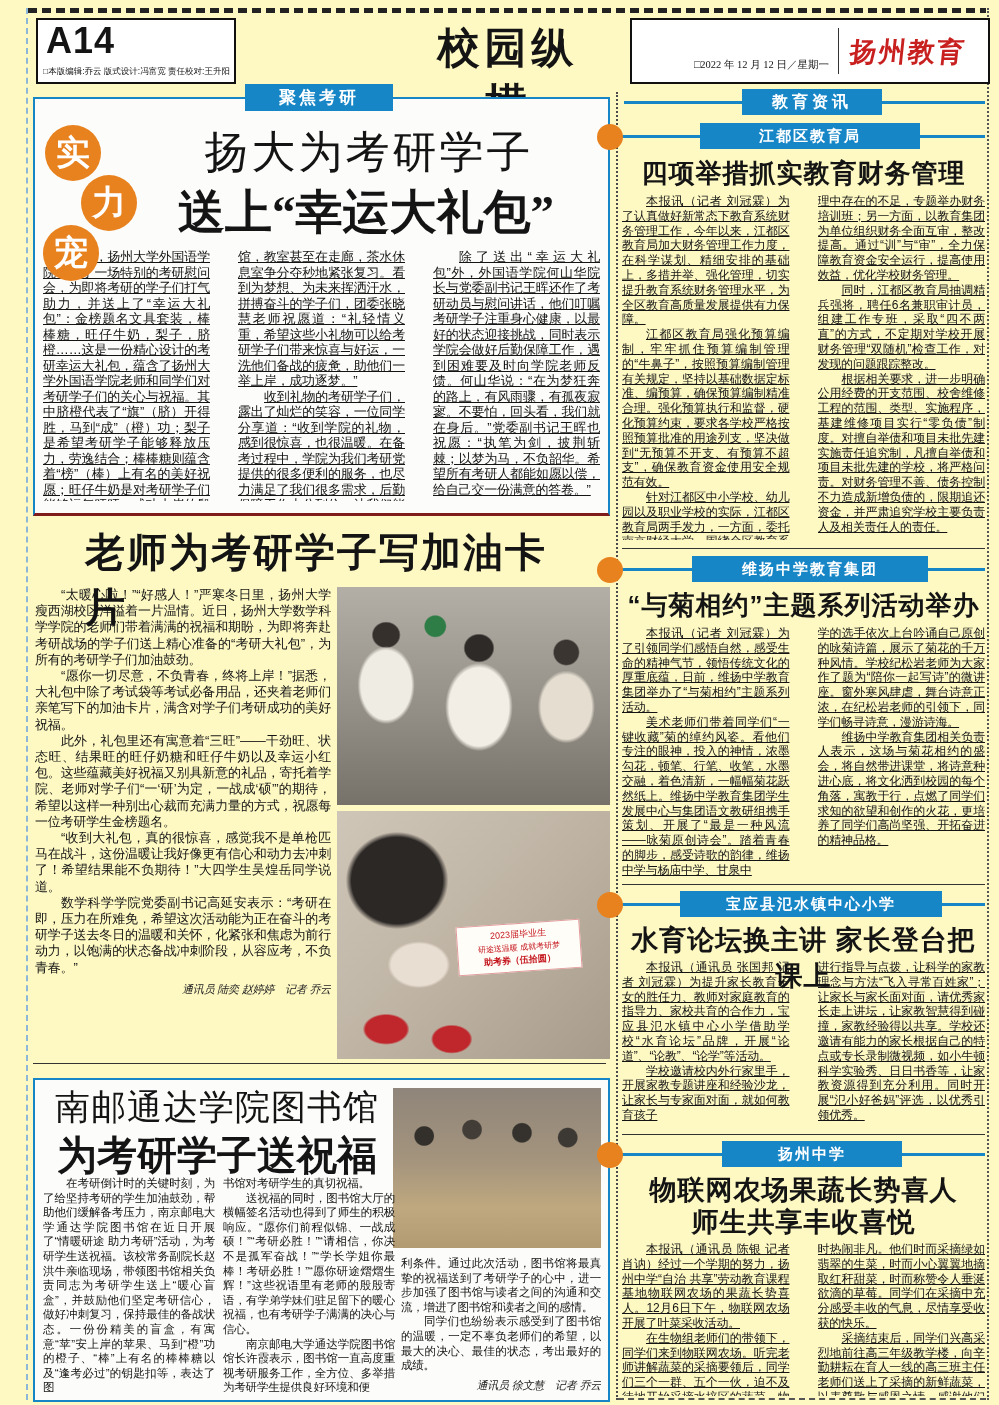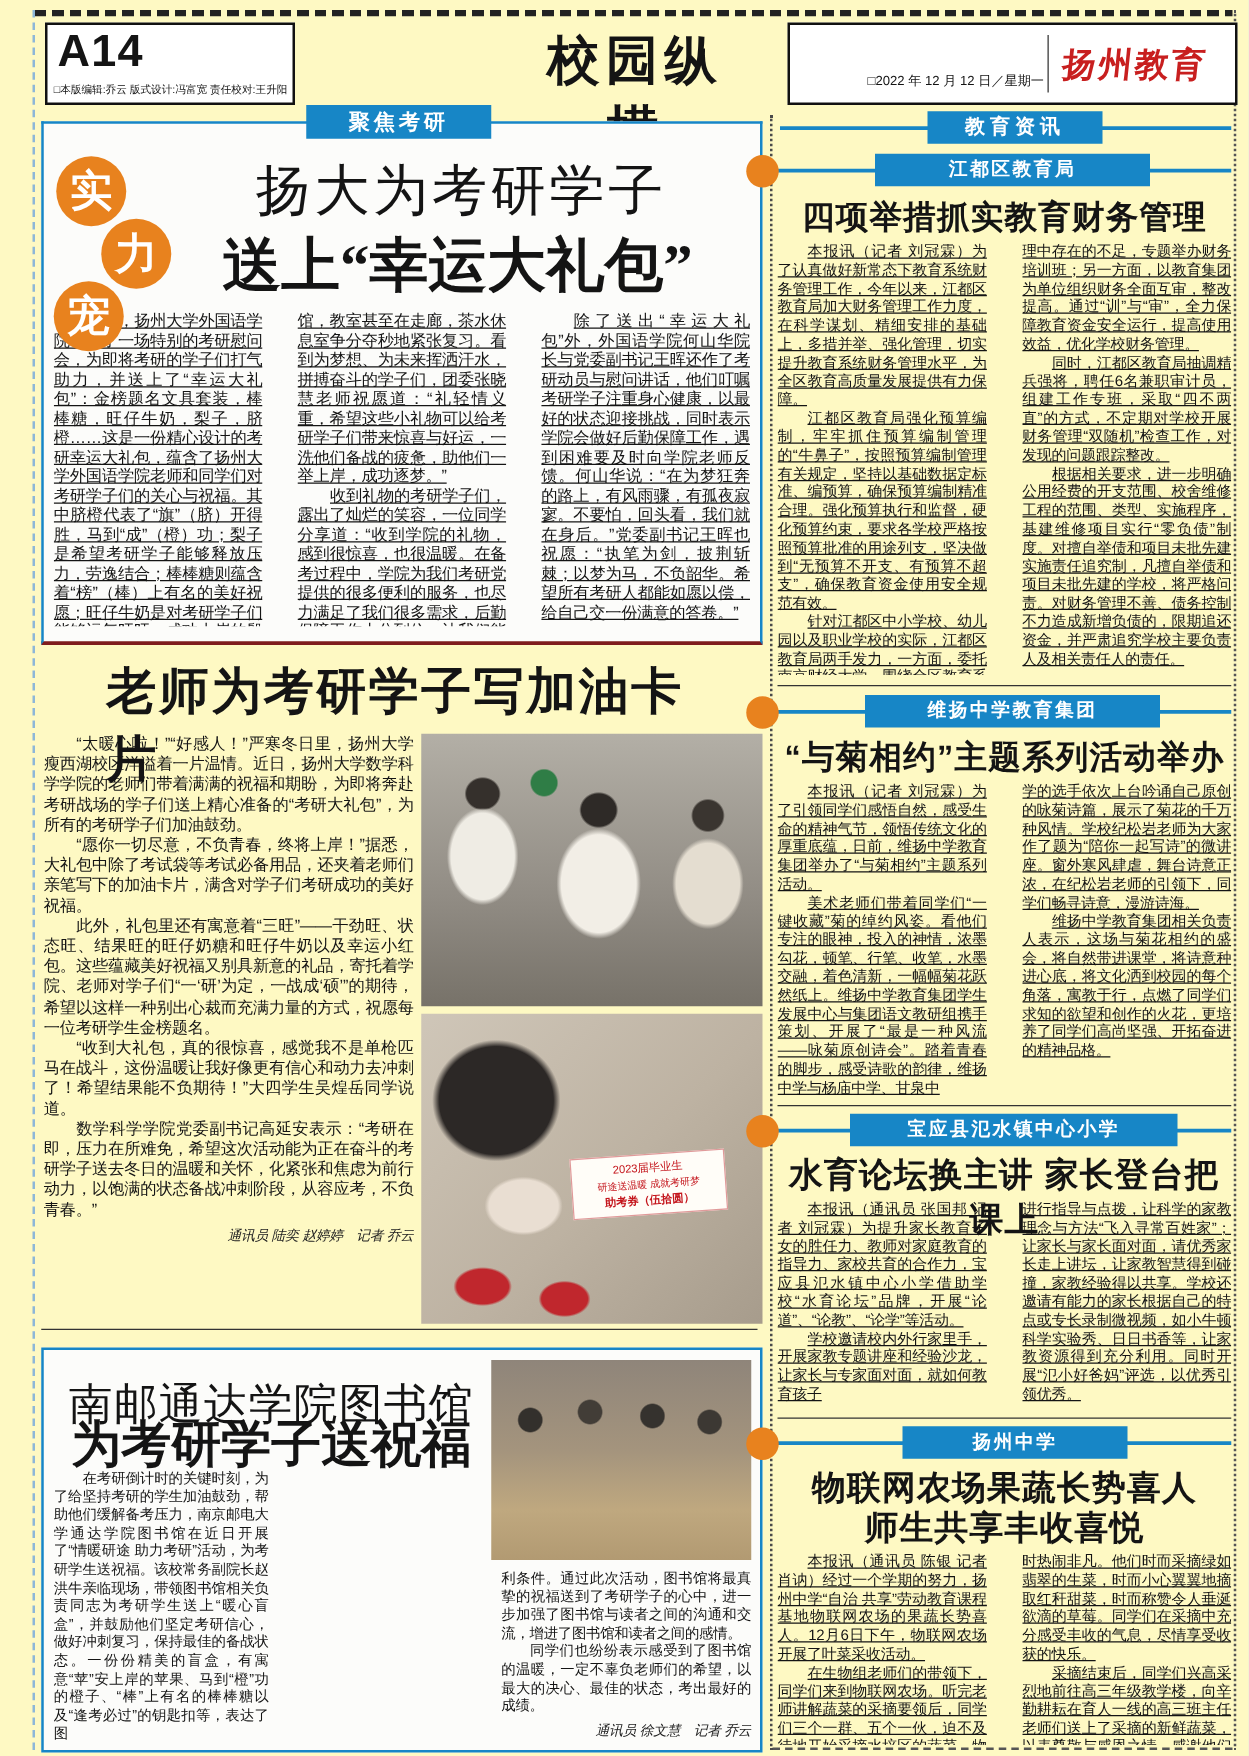--- a/index.html
+++ b/index.html
@@ -12,21 +12,21 @@
   .rule-left{left:26px;top:8px;height:1392px;border-left:2px dashed #8db7d8;}
   .rule-right{left:987px;top:8px;height:1392px;border-left:2px dotted #555;}
   .rule-bottom{left:618px;top:1398px;width:368px;border-top:2px dashed #555;}
   .divider-v{left:616px;top:92px;height:1308px;border-left:2px dotted #4a4a4a;}
   
   .hbox{border:2px solid #111;background:#fff;}
   .a14{font-size:36px;font-weight:600;letter-spacing:1px;}
   .credits{font-size:8.5px;white-space:nowrap;color:#111;}
   .sec-title{font-family:"Liberation Serif",serif;font-size:42px;font-weight:bold;letter-spacing:5px;}
   .sec-sub{font-size:10px;font-weight:bold;letter-spacing:2.5px;color:#8a8a8a;}
-  .date{font-size:10.5px;}
+  .date{font-size:10.5px;font-family:Liberation Serif, serif;}
   .brand{font-family:"Liberation Serif",serif;font-size:27px;font-weight:bold;color:#c81f1f;
          transform:skewX(-6deg);letter-spacing:2px;}
   .hdiv{border-left:1.5px solid #333;height:46px;}
   
   .tab{background:#1786c6;color:#fff;font-weight:bold;text-align:center;z-index:3;}
   .blue-line{background:#1786c6;z-index:1;}
   .dot{width:26px;height:26px;border-radius:50%;background:#e8821e;z-index:2;}
   
   .bluebox{border:2px solid #1786c6;background:#fcfcfa;}
   .circle{border-radius:50%;background:#e8821e;color:#fff;display:flex;align-items:center;justify-content:center;
@@ -135,25 +135,30 @@
     <div class="abs photo photo2" style="left:304px;top:294px;width:273px;height:248px;">
       <div class="abs redcard" style="left:120px;top:112px;width:118px;">
         <div style="font-size:9px;">2023届毕业生</div>
         <div style="font-size:8px;">研途送温暖 成就考研梦</div>
         <div style="font-size:9px;font-weight:bold;">助考券（伍拾圆）</div>
       </div>
     </div>
   </div>
 
   <div class="abs bluebox" style="left:33px;top:1078px;width:573px;height:320px;">
-    <div class="abs t-light" style="left:6px;top:20px;width:352px;font-size:35px;letter-spacing:1px;">南邮通达学院图书馆</div>
+    <div class="abs t-light" style="left:6px;top:4px;width:352px;font-size:35px;letter-spacing:1px;">南邮通达学院图书馆</div>
     <div class="abs t-bold" style="left:6px;top:48px;width:352px;font-size:40px;">为考研学子送祝福</div>
     <div class="abs photo photo3" style="left:358px;top:8px;width:208px;height:160px;"></div>
     <div class="abs bodycol art3-body" style="left:8px;top:96px;width:172px;height:216px;">
       <p>在考研倒计时的关键时刻，为了给坚持考研的学生加油鼓劲，帮助他们缓解备考压力，南京邮电大学通达学院图书馆在近日开展了“情暖研途 助力考研”活动，为考研学生送祝福。该校常务副院长赵洪牛亲临现场，带领图书馆相关负责同志为考研学生送上“暖心盲盒”，并鼓励他们坚定考研信心，做好冲刺复习，保持最佳的备战状态。一份份精美的盲盒，有寓意“苹”安上岸的苹果、马到“橙”功的橙子、“棒”上有名的棒棒糖以及“逢考必过”的钥匙扣等，表达了图</p>
+    </div>
+    <div class="abs bodycol art3-body" style="left:188px;top:96px;width:172px;height:216px;">
+      <p class="cont">书馆对考研学生的真切祝福。</p>
+      <p>送祝福的同时，图书馆大厅的横幅签名活动也得到了师生的积极响应。“愿你们前程似锦、一战成硕！”“考研必胜！”“请相信，你决不是孤军奋战！”“学长学姐你最棒！考研必胜！”“愿你研途熠熠生辉！”这些祝语里有老师的殷殷寄语，有学弟学妹们驻足留下的暖心祝福，也有考研学子满满的决心与信心。</p>
+      <p>南京邮电大学通达学院图书馆馆长许霞表示，图书馆一直高度重视考研服务工作，全方位、多举措为考研学生提供良好环境和便</p>
     </div>
     <div class="abs bodycol art3-body" style="left:366px;top:176px;width:200px;height:136px;">
       <p class="cont">利条件。通过此次活动，图书馆将最真挚的祝福送到了考研学子的心中，进一步加强了图书馆与读者之间的沟通和交流，增进了图书馆和读者之间的感情。</p>
       <p>同学们也纷纷表示感受到了图书馆的温暖，一定不辜负老师们的希望，以最大的决心、最佳的状态，考出最好的成绩。</p>
       <div class="byline">通讯员 徐文慧　记者 乔云</div>
     </div>
   </div>
 
   <div class="abs blue-line" style="left:624px;top:101px;width:361px;height:3px;"></div>
   <div class="abs tab" style="left:742px;top:89px;width:140px;height:26px;line-height:26px;font-size:16px;letter-spacing:4px;">教育资讯</div>

